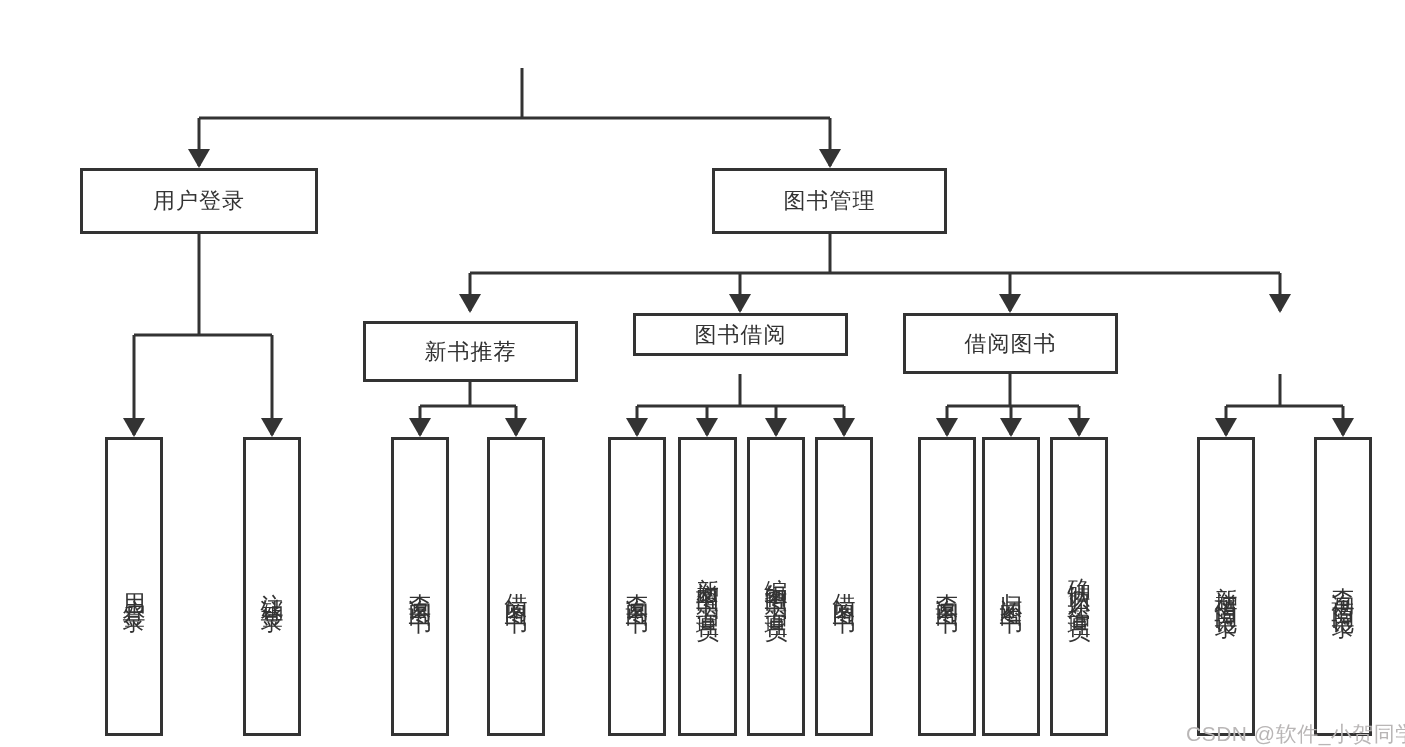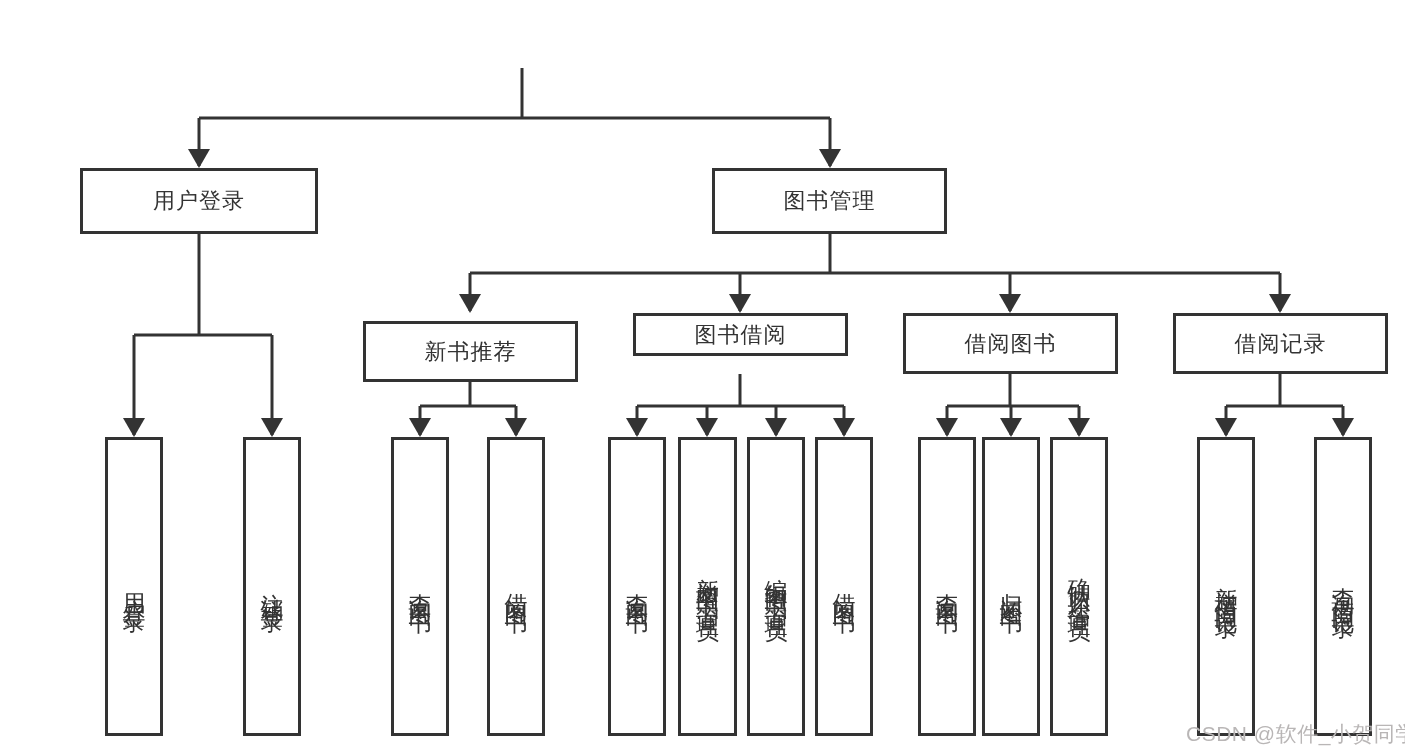--- a/index.html
+++ b/index.html
@@ -146,23 +146,20 @@
 
   <div class="box" style="left:363px;top:313px;width:215px;height:61px;margin-top:8px;">
     <span>新书推荐</span>
   </div>
   <div class="box" style="left:633px;top:313px;width:215px;height:43px;">
     <span>图书借阅</span>
   </div>
   <div class="box" style="left:903px;top:313px;width:215px;height:61px;">
     <span>借阅图书</span>
   </div>
-  <div class="box" style="left:1173px;top:313px;width:215px;height:61px;">
-    <span>借阅记录</span>
-  </div>
 
   <div class="box vbox" style="left:105px;top:437px;width:58px;height:299px;">
     <span class="vtext">用户登录</span>
   </div>
   <div class="box vbox" style="left:243px;top:437px;width:58px;height:299px;">
     <span class="vtext">注销登录</span>
   </div>
 
   <div class="box vbox" style="left:391px;top:437px;width:58px;height:299px;">
     <span class="vtext">查询图书</span>

